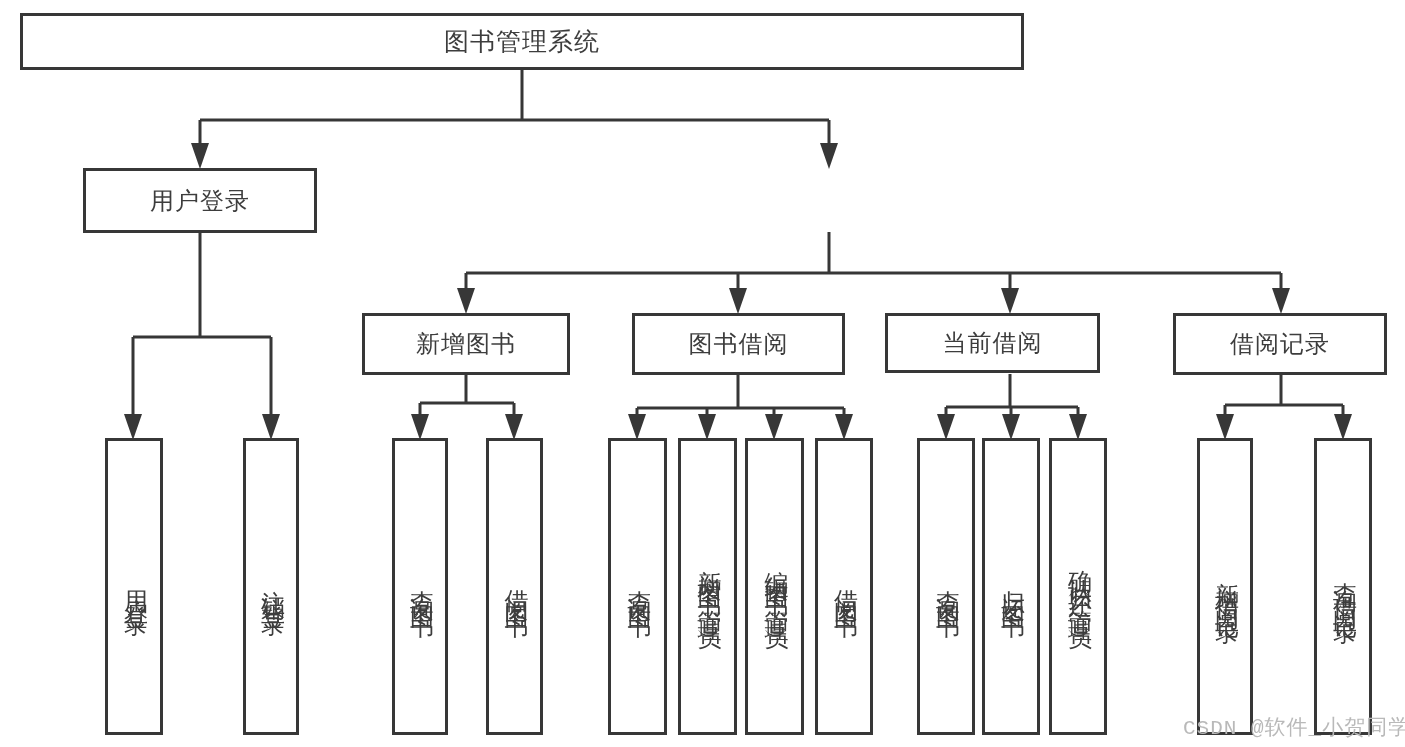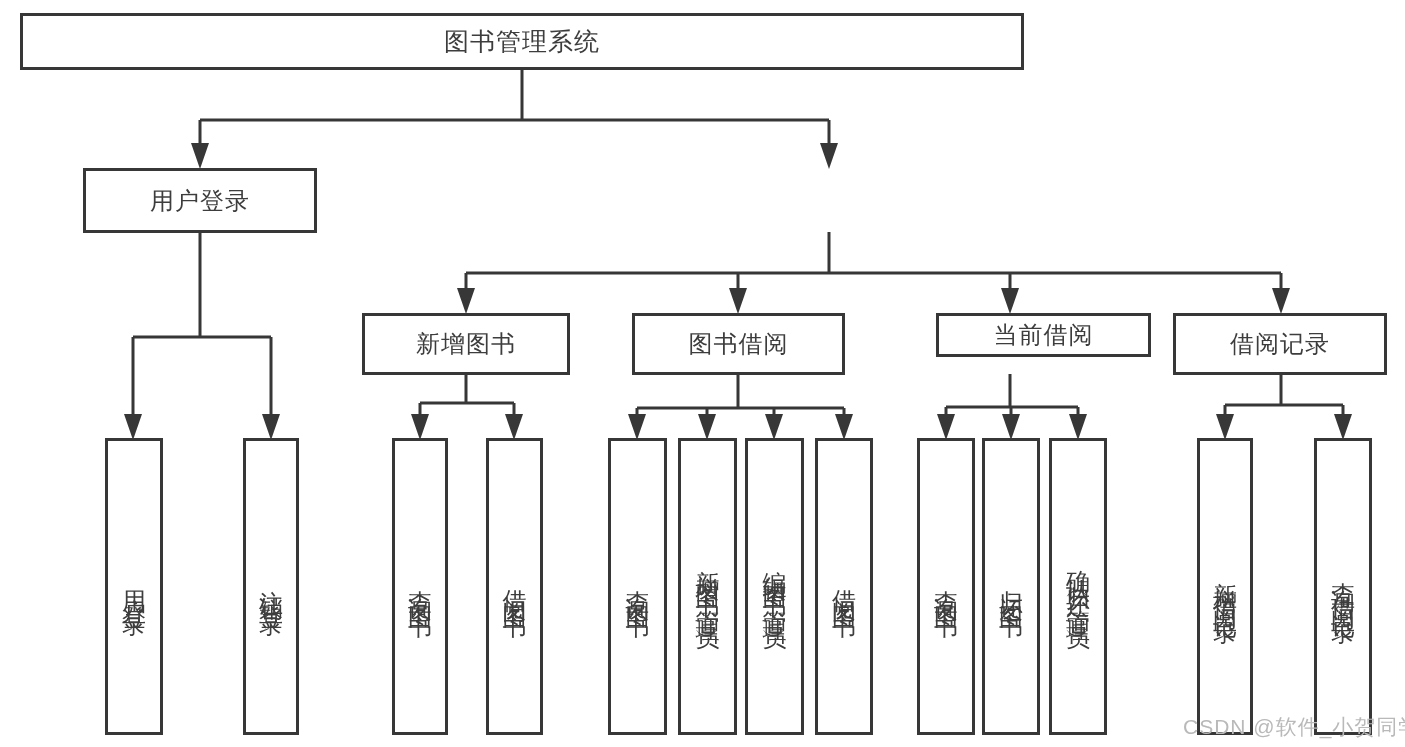--- a/index.html
+++ b/index.html
@@ -1,18 +1,18 @@
 <!DOCTYPE html>
 <html><head>
 <meta charset="utf-8">
 <style>
   html,body { margin:0; padding:0; background:#ffffff; }
   .canvas {
     position:relative; width:1405px; height:747px; background:#ffffff;
-    font-family:Liberation Sans, sans-serif; overflow:hidden;
+    font-family:Liberation Mono, monospace; overflow:hidden;
   }
   svg.connectors { position:absolute; left:0; top:0; width:1405px; height:747px; }
   .node {
     position:absolute; box-sizing:border-box; background:#ffffff;
     border:3px solid #373737; color:#3d3d3d;
     display:flex; align-items:center; justify-content:center;
     z-index:2;
   }
   .h-label { font-size:24px; letter-spacing:1px; white-space:nowrap; }
   .root .h-label { font-size:25px; }
@@ -77,21 +77,21 @@
   <div class="node" style="left:83px;top:168px;width:234px;height:65px">
     <span class="h-label">用户登录</span>
   </div>
 
   <div class="node" style="left:362px;top:313px;width:208px;height:62px">
     <span class="h-label">新增图书</span>
   </div>
   <div class="node" style="left:632px;top:313px;width:213px;height:62px">
     <span class="h-label">图书借阅</span>
   </div>
-  <div class="node" style="left:936px;top:313px;width:215px;height:44px">
+  <div class="node" style="left:885px;top:313px;width:215px;height:60px">
     <span class="h-label">当前借阅</span>
   </div>
   <div class="node" style="left:1173px;top:313px;width:214px;height:62px">
     <span class="h-label">借阅记录</span>
   </div>
 
   <div class="node" style="left:105px;top:438px;width:58px;height:297px">
     <span class="v-label">用户登录</span>
   </div>
   <div class="node" style="left:243px;top:438px;width:56px;height:297px">

